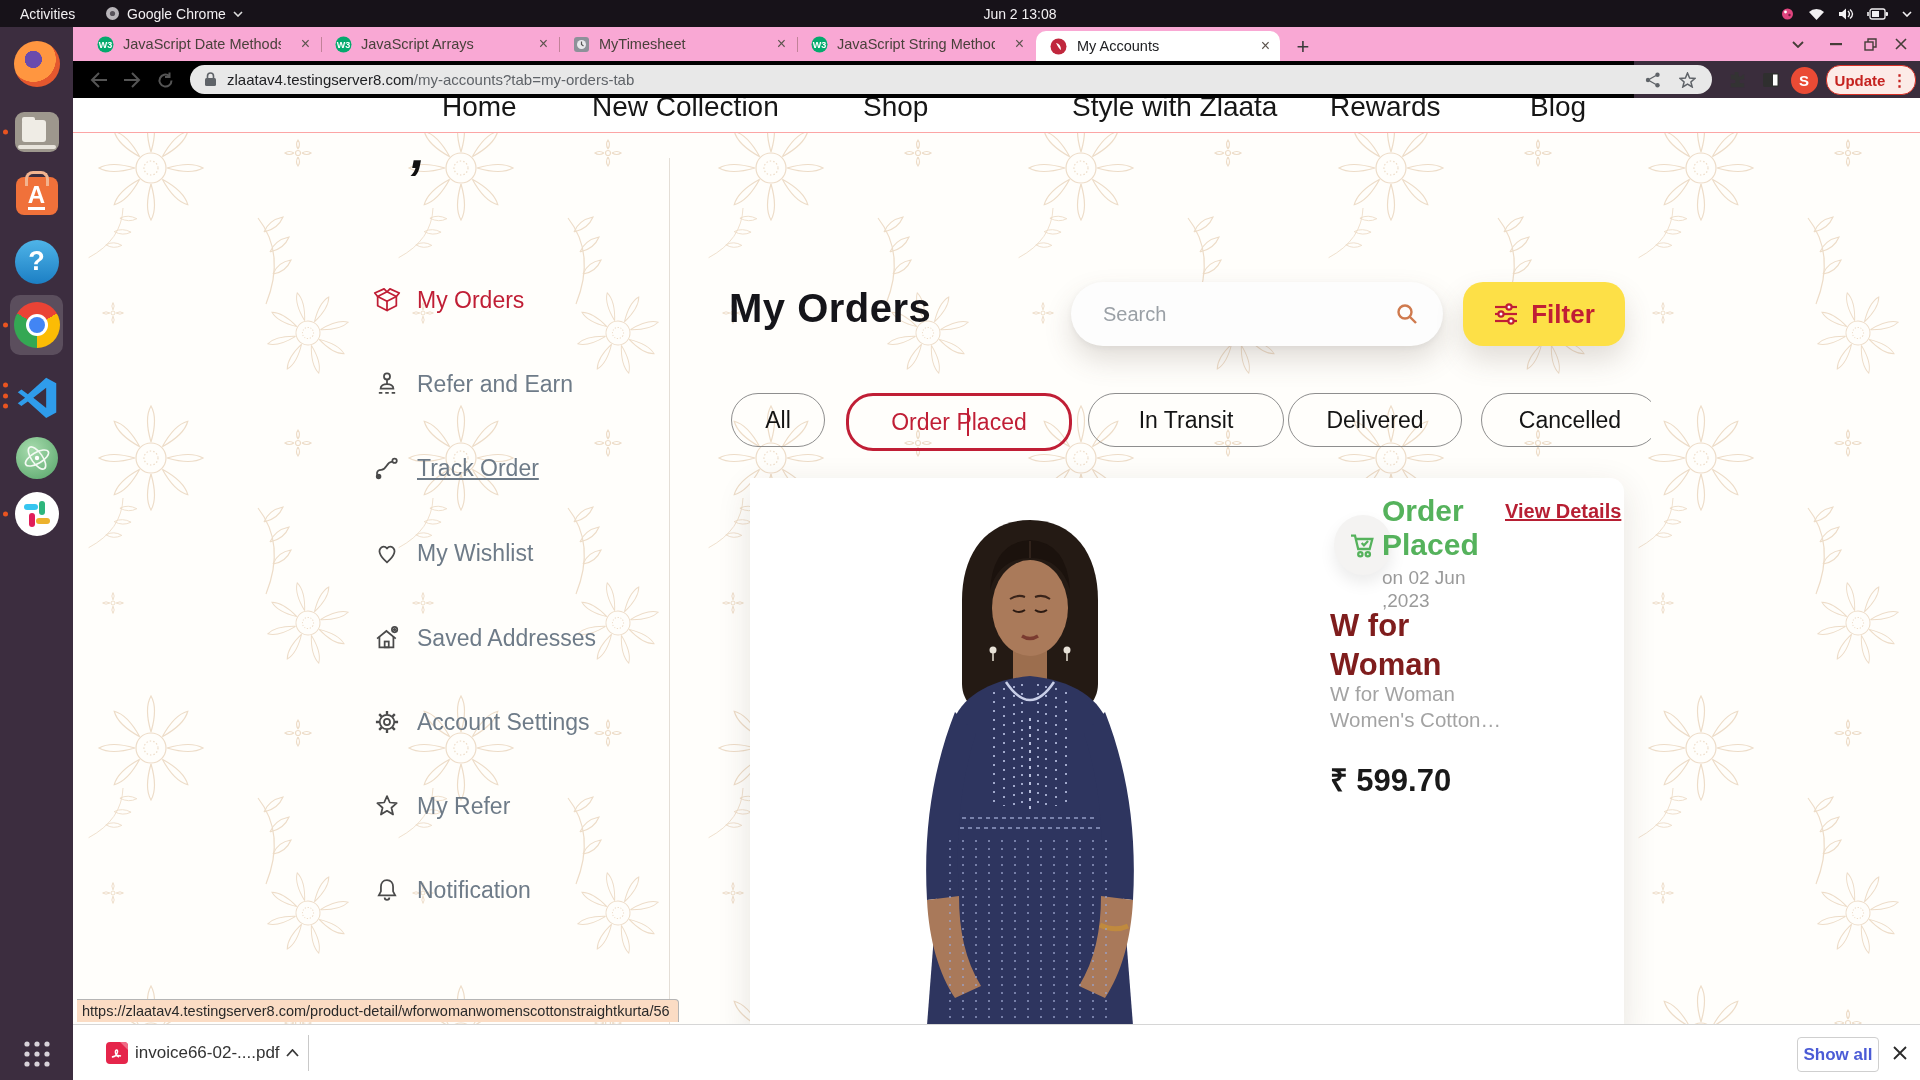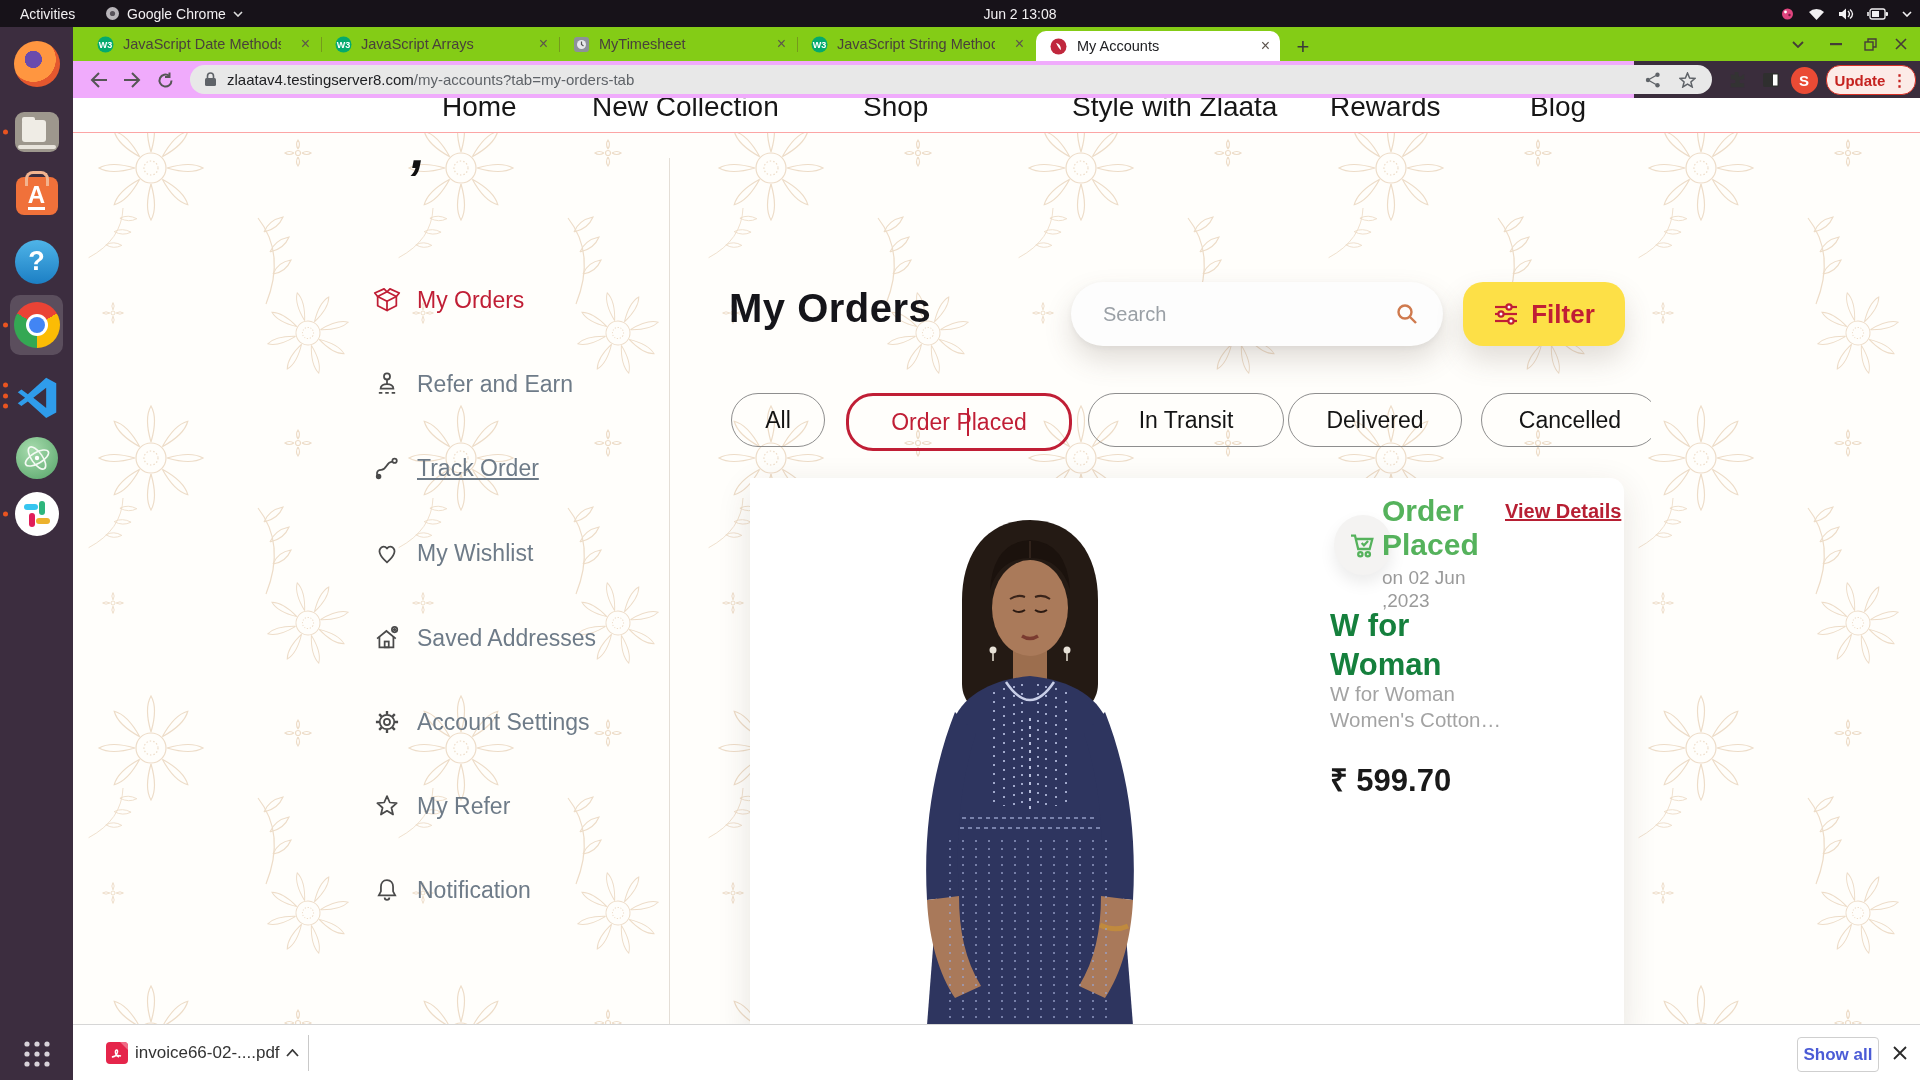--- a/index.html
+++ b/index.html
@@ -8,28 +8,28 @@
   .abs{position:absolute;}
   
   .topbar{position:absolute;left:0;top:0;width:1920px;height:27px;background:#171219;
     color:#f2f0f2;font-size:14px;display:flex;align-items:center;}
   .tb-item{position:absolute;top:0;height:27px;display:flex;align-items:center;gap:7px;}
   
   .dock{position:absolute;left:0;top:27px;width:73px;height:1053px;background:#3c2d3f;}
   .dock-item{position:absolute;left:10px;width:53px;height:53px;display:flex;align-items:center;justify-content:center;}
   .ind{position:absolute;left:-7px;top:50%;transform:translateY(-50%);width:5px;height:5px;border-radius:50%;background:#e95420;}
   
-  .tabstrip{position:absolute;left:73px;top:27px;width:1847px;height:34px;background:#84cc16;}
+  .tabstrip{position:absolute;left:73px;top:27px;width:1847px;height:34px;background:#f9a8d4;}
   .tab{position:absolute;top:0;height:34px;display:flex;align-items:center;font-size:14.5px;color:#49413b;}
   .tab .title{white-space:nowrap;overflow:hidden;}
   .tab-close{margin-left:auto;color:#5c544e;font-size:16px;cursor:default;padding:0 10px;}
   .tab.active{background:#fff;border-radius:10px 10px 0 0;color:#202124;top:4px;height:30px;}
   .tabsep{position:absolute;top:10px;width:1px;height:15px;background:rgba(90,60,40,.35);}
   .winglyph{position:absolute;top:5px;width:24px;height:24px;display:flex;align-items:center;justify-content:center;color:#453d38;}
-  .toolbar{position:absolute;left:73px;top:61px;width:1561px;height:37px;background:#f0abfc;}
+  .toolbar{position:absolute;left:73px;top:61px;width:1561px;height:37px;background:#000000;}
   .navbtn{position:absolute;top:5px;width:28px;height:28px;display:flex;align-items:center;justify-content:center;color:#5f6368;}
   .omnibox{position:absolute;left:117px;top:4px;width:1522px;height:29px;border-radius:15px;background:#e8e8e8;
     display:flex;align-items:center;font-size:15px;color:#202124;}
   .update-pill{position:absolute;left:1753px;top:4px;width:88px;height:28px;border-radius:14px;background:#fcebe7;
     border:1.5px solid #d93025;display:flex;align-items:center;justify-content:center;gap:6px;color:#c5221f;font-size:15px;font-weight:600;}
   
   .content{position:absolute;left:73px;top:98px;width:1847px;height:926px;background:#fffefb;overflow:hidden;}
   .floral{position:absolute;left:0;top:0;}
   .navslice{position:absolute;left:0;top:0;width:1918px;height:34px;background:#fff;border-bottom:1px solid #fca5a5;overflow:hidden;}
   .navlink{position:absolute;top:-7px;font-size:28px;font-weight:500;color:#161616;white-space:nowrap;}
@@ -51,21 +51,21 @@
     display:flex;align-items:center;justify-content:center;font-size:23px;color:#141414;white-space:nowrap;}
   .pill.active{border:3px solid #c01e35;color:#c01e35;font-weight:500;}
   .caret{position:absolute;left:118px;top:12px;width:2px;height:28px;background:#c01e35;}
   .card{position:absolute;left:677px;top:380px;width:874px;height:560px;background:#fff;border-radius:14px;
     box-shadow:0 10px 34px rgba(60,45,35,.12);}
   .stat-circle{position:absolute;left:584px;top:37px;width:58px;height:60px;border-radius:50%;background:#f4f3f2;
     box-shadow:0 8px 16px rgba(0,0,0,.08);display:flex;align-items:center;justify-content:center;}
   .stat-title{position:absolute;left:632px;top:16px;width:120px;font-size:30px;font-weight:700;color:#55b25c;line-height:34px;}
   .stat-date{position:absolute;left:632px;top:88px;width:120px;font-size:19px;color:#9a9a9a;line-height:23px;}
   .viewdetails{position:absolute;left:755px;top:22px;font-size:20px;font-weight:600;color:#b71f33;text-decoration:underline;white-space:nowrap;}
-  .brand{position:absolute;left:580px;top:128px;width:170px;font-size:31px;font-weight:600;color:#15803d;line-height:39px;}
+  .brand{position:absolute;left:580px;top:128px;width:170px;font-size:31px;font-weight:600;color:#7f1d1d;line-height:39px;}
   .pdesc{position:absolute;left:580px;top:203px;width:175px;font-size:20.5px;color:#a3a3a3;line-height:26px;}
   .price{position:absolute;left:580px;top:280px;font-size:31px;font-weight:700;color:#191919;}
   .statusbubble{position:absolute;left:4px;top:901px;height:22px;padding:0 8px 0 5px;background:#fbdcc4;
     border:1px solid #b5b5b5;border-left:0;border-bottom:0;display:flex;align-items:center;
     font-size:14.5px;color:#2a2a2a;white-space:nowrap;border-radius:0 4px 0 0;}
   
   .dlbar{position:absolute;left:73px;top:1024px;width:1847px;height:56px;background:#fff;border-top:1px solid #d6d6d6;}
   .dlchip{position:absolute;left:20px;top:8px;height:40px;display:flex;align-items:center;gap:6px;padding:0 12px;border-radius:20px;}
   .dlname{font-size:17px;color:#333;}
   .dl-divider{position:absolute;left:235px;top:10px;width:1px;height:36px;background:#c9c9c9;}
@@ -602,20 +602,23 @@
           </svg>
       </div>
       <div class="stat-title">Order Placed</div>
       <div class="stat-date">on 02 Jun ,2023</div>
       <a class="viewdetails">View Details</a>
       <div class="brand">W for Woman</div>
       <div class="pdesc">W for Woman Women's Cotton…</div>
       <div class="price">₹ 599.70</div>
     </div>
 
+    <div class="statusbubble">
+      <span>https://zlaatav4.testingserver8.com/product-detail/wforwomanwomenscottonstraightkurta/56</span>
+    </div>
   </div>
 
   <div class="dlbar">
     <div class="dlchip">
       <svg width="24" height="24">
           <rect x="1" y="1" width="22" height="22" rx="4" fill="#e5254b"></rect>
           <path d="M15,1 h4 a4,4 0 0 1 4,4 v4 Z" fill="#f06b86"></path>
           <path d="M7,16 c3,1 7,-5 5,-7 c-2,-1 -3,5 2,7 M7,16 c2,-1 6,-2 9,-1" stroke="#fff" stroke-width="1.4" fill="none"></path>
         </svg>
       <span class="dlname">invoice66-02-....pdf</span>

